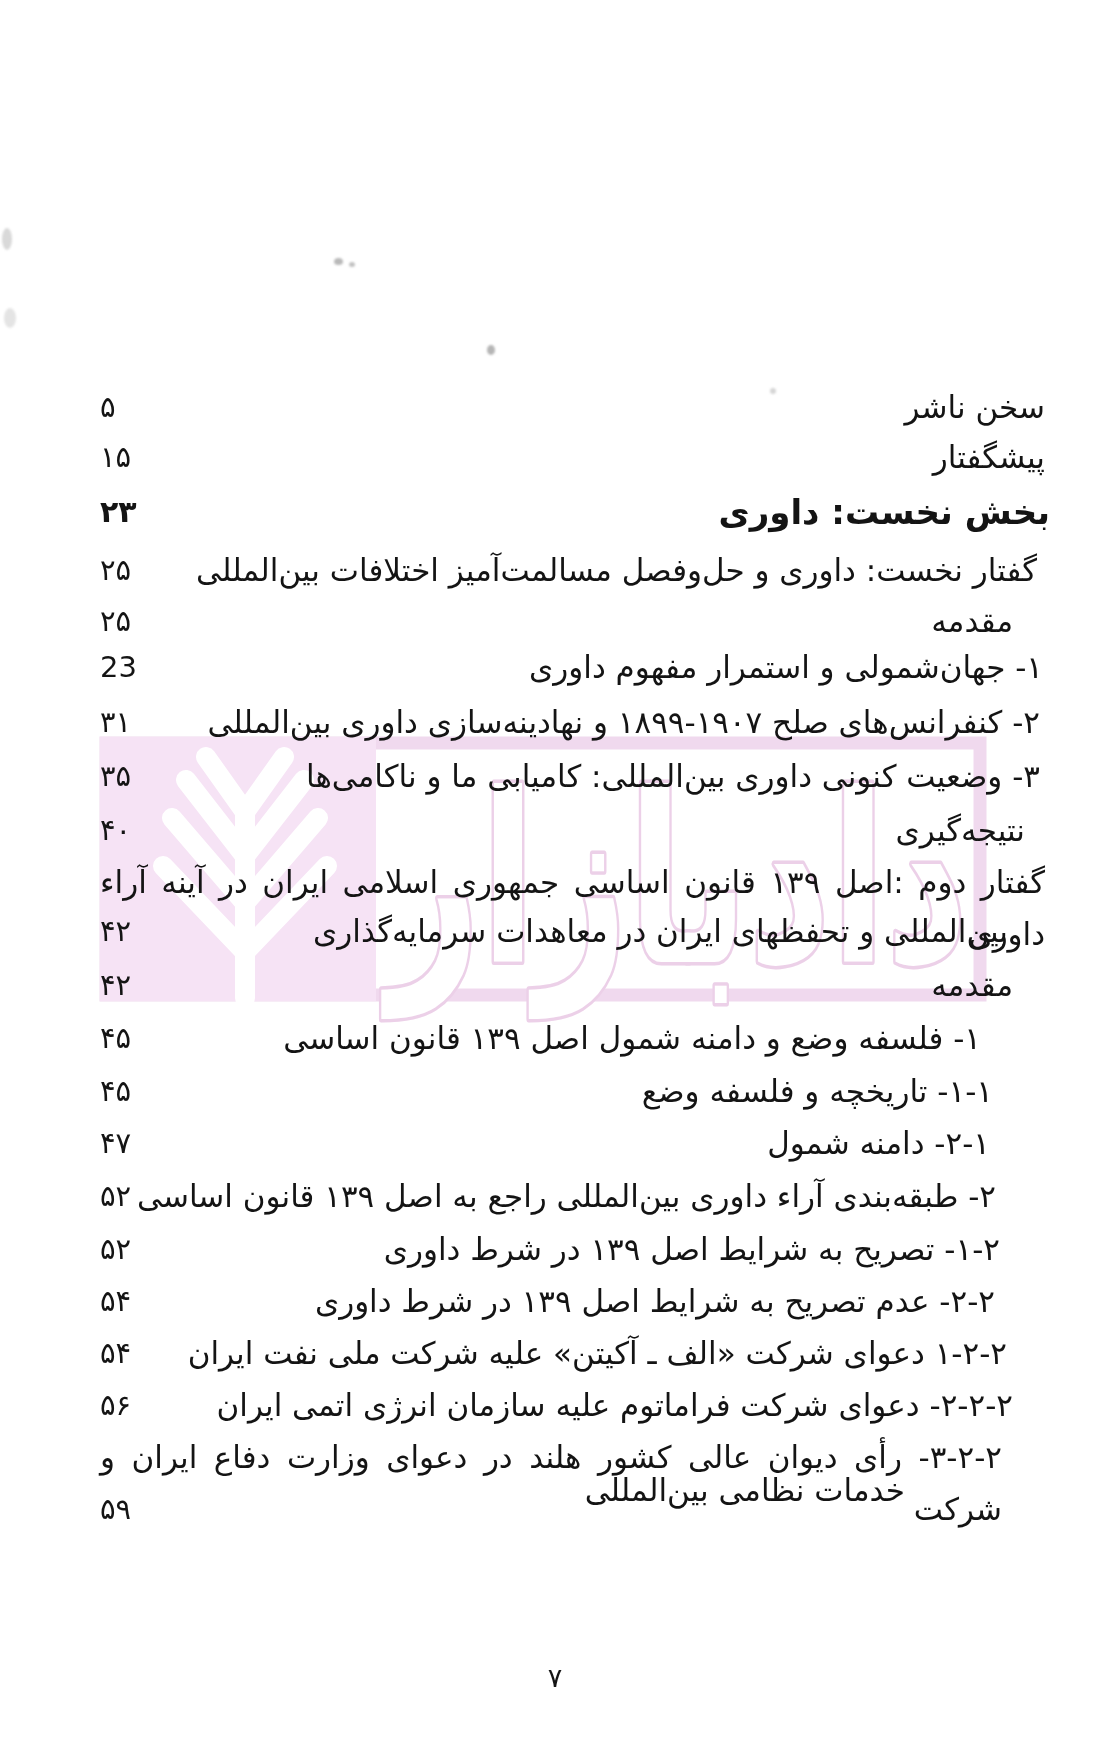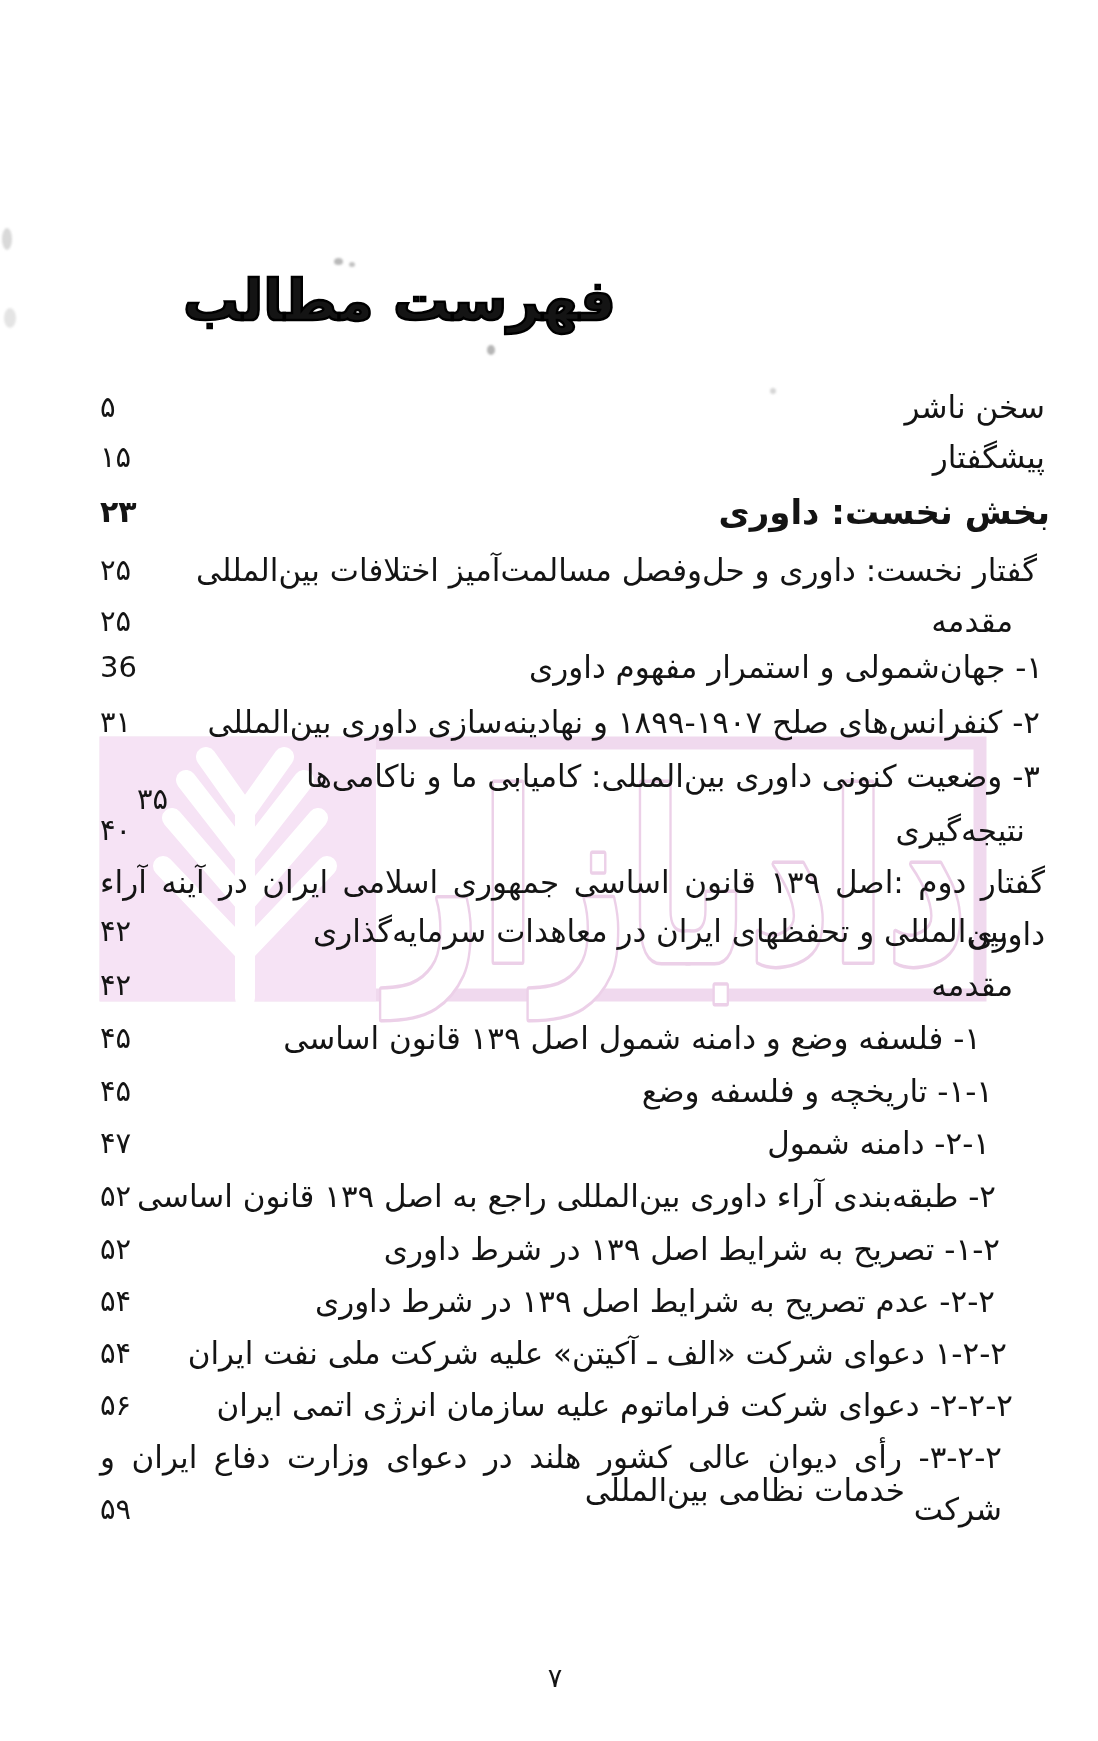--- a/index.html
+++ b/index.html
@@ -70,39 +70,38 @@
     <text x="678" y="962" text-anchor="middle" direction="rtl" font-family="DejaVu Sans, sans-serif" font-size="235" font-weight="bold" fill="#ffffff" stroke="#ecd0e8" stroke-width="7" paint-order="stroke" stroke-linejoin="round" textLength="580" lengthAdjust="spacingAndGlyphs">دادبازار</text>
   </svg>
 
   <div class="noise" style="left:2px;top:228px;width:10px;height:22px;background:rgba(120,120,120,.28);"></div>
   <div class="noise" style="left:4px;top:308px;width:12px;height:20px;background:rgba(130,130,130,.22);"></div>
   <div class="noise" style="left:334px;top:258px;width:9px;height:7px;background:rgba(100,100,100,.45);"></div>
   <div class="noise" style="left:349px;top:262px;width:6px;height:5px;background:rgba(100,100,100,.4);"></div>
   <div class="noise" style="left:487px;top:345px;width:8px;height:10px;background:rgba(90,90,90,.45);"></div>
   <div class="noise" style="left:770px;top:388px;width:6px;height:6px;background:rgba(120,120,120,.3);"></div>
 
-  <div id="doc-title">فهرست مطالب</div>
 
   <div id="toc-rows">
       <div class="toc-row-text" style="top: 381px; right: 53px;">سخن ناشر</div>
       <div class="toc-row-num" style="top: 381px;">۵</div>
       <div class="toc-row-text" style="top: 431px; right: 53px;">پیشگفتار</div>
       <div class="toc-row-num" style="top: 431px;">۱۵</div>
       <div class="toc-row-text bold" style="top: 486px; right: 48px;">بخش نخست: داوری</div>
       <div class="toc-row-num bold" style="top: 486px;">۲۳</div>
       <div class="toc-row-text" style="top: 544px; right: 61px;">گفتار نخست: داوری و حل‌وفصل مسالمت‌آمیز اختلافات بین‌المللی</div>
       <div class="toc-row-num" style="top: 544px;">۲۵</div>
       <div class="toc-row-text" style="top: 595px; right: 85px;">مقدمه</div>
       <div class="toc-row-num" style="top: 595px;">۲۵</div>
       <div class="toc-row-text" style="top: 641px; right: 55px;">۱- جهان‌شمولی و استمرار مفهوم داوری</div>
-      <div class="toc-row-num" style="top: 641px;">36</div>
+      <div class="toc-row-num" style="top: 641px;">23</div>
       <div class="toc-row-text" style="top: 696px; right: 58px;">۲- کنفرانس‌های صلح ۱۹۰۷-۱۸۹۹ و نهادینه‌سازی داوری بین‌المللی</div>
       <div class="toc-row-num" style="top: 696px;">۳۱</div>
       <div class="toc-row-text" style="top: 750px; right: 58px;">۳- وضعیت کنونی داوری بین‌المللی: کامیابی ما و ناکامی‌ها</div>
-      <div class="toc-row-num" style="top: 773px; padding-left: 37px;">۳۵</div>
+      <div class="toc-row-num" style="top: 750px;">۳۵</div>
       <div class="toc-row-text" style="top: 804px; right: 73px;">نتیجه‌گیری</div>
       <div class="toc-row-num" style="top: 804px;">۴۰</div>
       <div class="toc-row-text justified" style="top: 856px; right: 53px; width: 945px;">گفتار دوم :اصل ۱۳۹ قانون اساسی جمهوری اسلامی ایران در آینه آراء داوری</div>
       <div class="toc-row-text" style="top: 905px; right: 90px; text-align: center;">بین‌المللی و تحفظهای ایران در معاهدات سرمایه‌گذاری</div>
       <div class="toc-row-num" style="top: 905px;">۴۲</div>
       <div class="toc-row-text" style="top: 959px; right: 85px;">مقدمه</div>
       <div class="toc-row-num" style="top: 959px;">۴۲</div>
       <div class="toc-row-text" style="top: 1012px; right: 117px;">۱- فلسفه وضع و دامنه شمول اصل ۱۳۹ قانون اساسی</div>
       <div class="toc-row-num" style="top: 1012px;">۴۵</div>
       <div class="toc-row-text" style="top: 1065px; right: 105px;">۱-۱- تاریخچه و فلسفه وضع</div>

